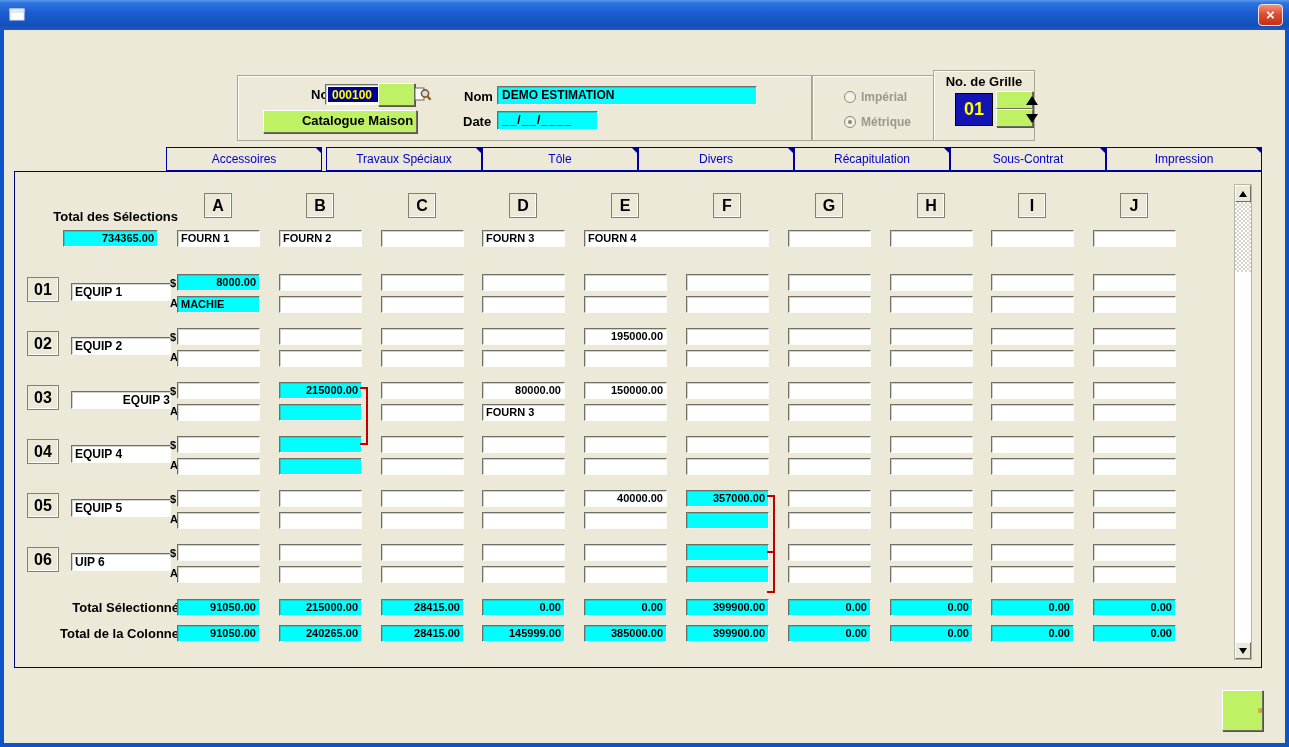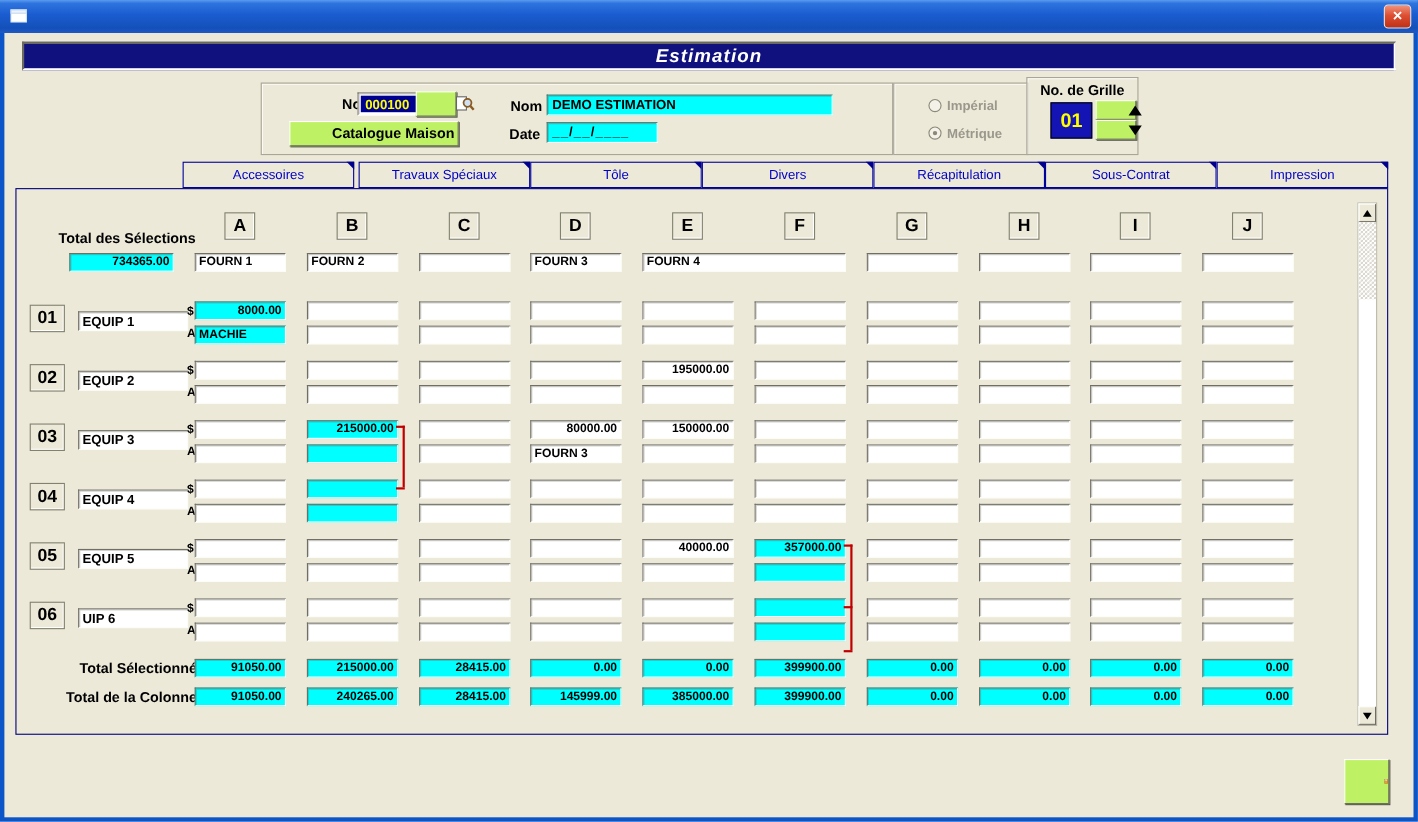--- a/index.html
+++ b/index.html
@@ -91,21 +91,20 @@
 <div class="win">
   <div id="titlebar">
     <svg id="win-icon" width="17" height="15" viewBox="0 0 17 15">
       <rect x="1" y="2" width="14" height="11" fill="#FFFFFF" stroke="#D8E6F8"></rect>
       <rect x="1" y="2" width="14" height="3" fill="#EDF3FC" stroke="#C6D8F0"></rect>
     </svg>
     <div id="close-btn">×</div>
   </div>
 
   <div id="client">
-    <div id="banner">Estimation</div>
 
     <div class="group" style="left:233px;top:45px;width:575px;height:66px;"></div>
     <div class="lbl" style="left:259px;top:57px;margin-left:48px;">No. Job</div>
     <div id="nojob-field" class="sunk">
       <div class="inner">000100</div>
     </div>
     <div id="search-btn" class="raised">
       <svg width="18" height="15" viewBox="0 0 18 15">
         <rect x="1" y="1" width="9" height="12" fill="#FFFFFF" stroke="#666"></rect>
         <circle cx="11" cy="6.5" r="3.6" fill="#CFE0F5" stroke="#8A5A20" stroke-width="1.6"></circle>
@@ -219,21 +218,21 @@
         <div class="box txt" style="position: absolute; left: 671px; top: 178px; width: 83px; height: 17px;"></div>
         <div class="box num" style="position: absolute; left: 773px; top: 156px; width: 83px; height: 17px;"></div>
         <div class="box txt" style="position: absolute; left: 773px; top: 178px; width: 83px; height: 17px;"></div>
         <div class="box num" style="position: absolute; left: 875px; top: 156px; width: 83px; height: 17px;"></div>
         <div class="box txt" style="position: absolute; left: 875px; top: 178px; width: 83px; height: 17px;"></div>
         <div class="box num" style="position: absolute; left: 976px; top: 156px; width: 83px; height: 17px;"></div>
         <div class="box txt" style="position: absolute; left: 976px; top: 178px; width: 83px; height: 17px;"></div>
         <div class="box num" style="position: absolute; left: 1078px; top: 156px; width: 83px; height: 17px;"></div>
         <div class="box txt" style="position: absolute; left: 1078px; top: 178px; width: 83px; height: 17px;"></div>
         <div class="rownum" style="position: absolute; left: 12px; top: 213px; width: 32px; height: 25px; line-height: 24px;">03</div>
-        <div class="box txt" style="position: absolute; left: 56px; top: 219px; width: 100px; height: 18px; line-height: 16px; font-size: 12px;">EQUIP 3</div>
+        <div class="box txt" style="position: absolute; left: 56px; top: 219px; width: 100px; height: 18px; line-height: 16px; font-size: 12px; text-align: right;">EQUIP 3</div>
         <div class="sub" style="position: absolute; left: 155px; top: 213px;">$</div>
         <div class="sub" style="position: absolute; left: 155px; top: 233px;">A</div>
         <div class="box num" style="position: absolute; left: 162px; top: 210px; width: 83px; height: 17px;"></div>
         <div class="box txt" style="position: absolute; left: 162px; top: 232px; width: 83px; height: 17px;"></div>
         <div class="box num cyan" style="position: absolute; left: 264px; top: 210px; width: 83px; height: 17px;">215000.00</div>
         <div class="box txt cyan" style="position: absolute; left: 264px; top: 232px; width: 83px; height: 17px;"></div>
         <div class="box num" style="position: absolute; left: 366px; top: 210px; width: 83px; height: 17px;"></div>
         <div class="box txt" style="position: absolute; left: 366px; top: 232px; width: 83px; height: 17px;"></div>
         <div class="box num" style="position: absolute; left: 467px; top: 210px; width: 83px; height: 17px;">80000.00</div>
         <div class="box txt" style="position: absolute; left: 467px; top: 232px; width: 83px; height: 17px;">FOURN 3</div>

